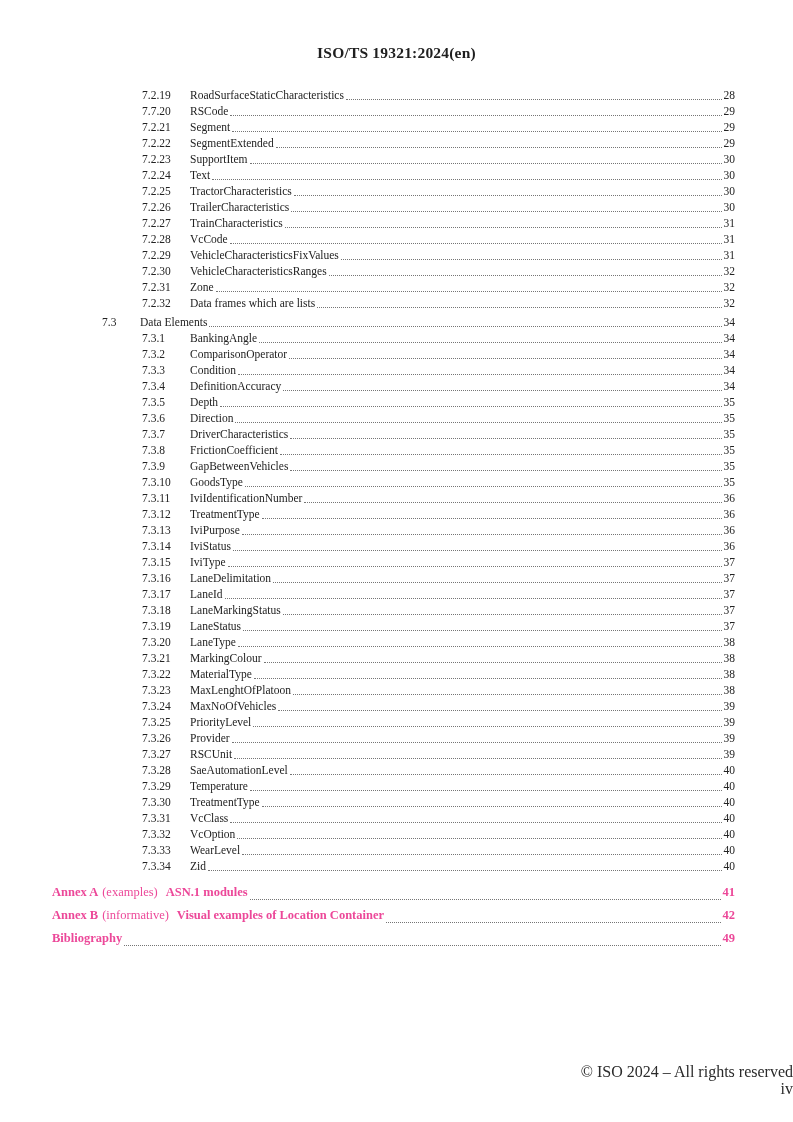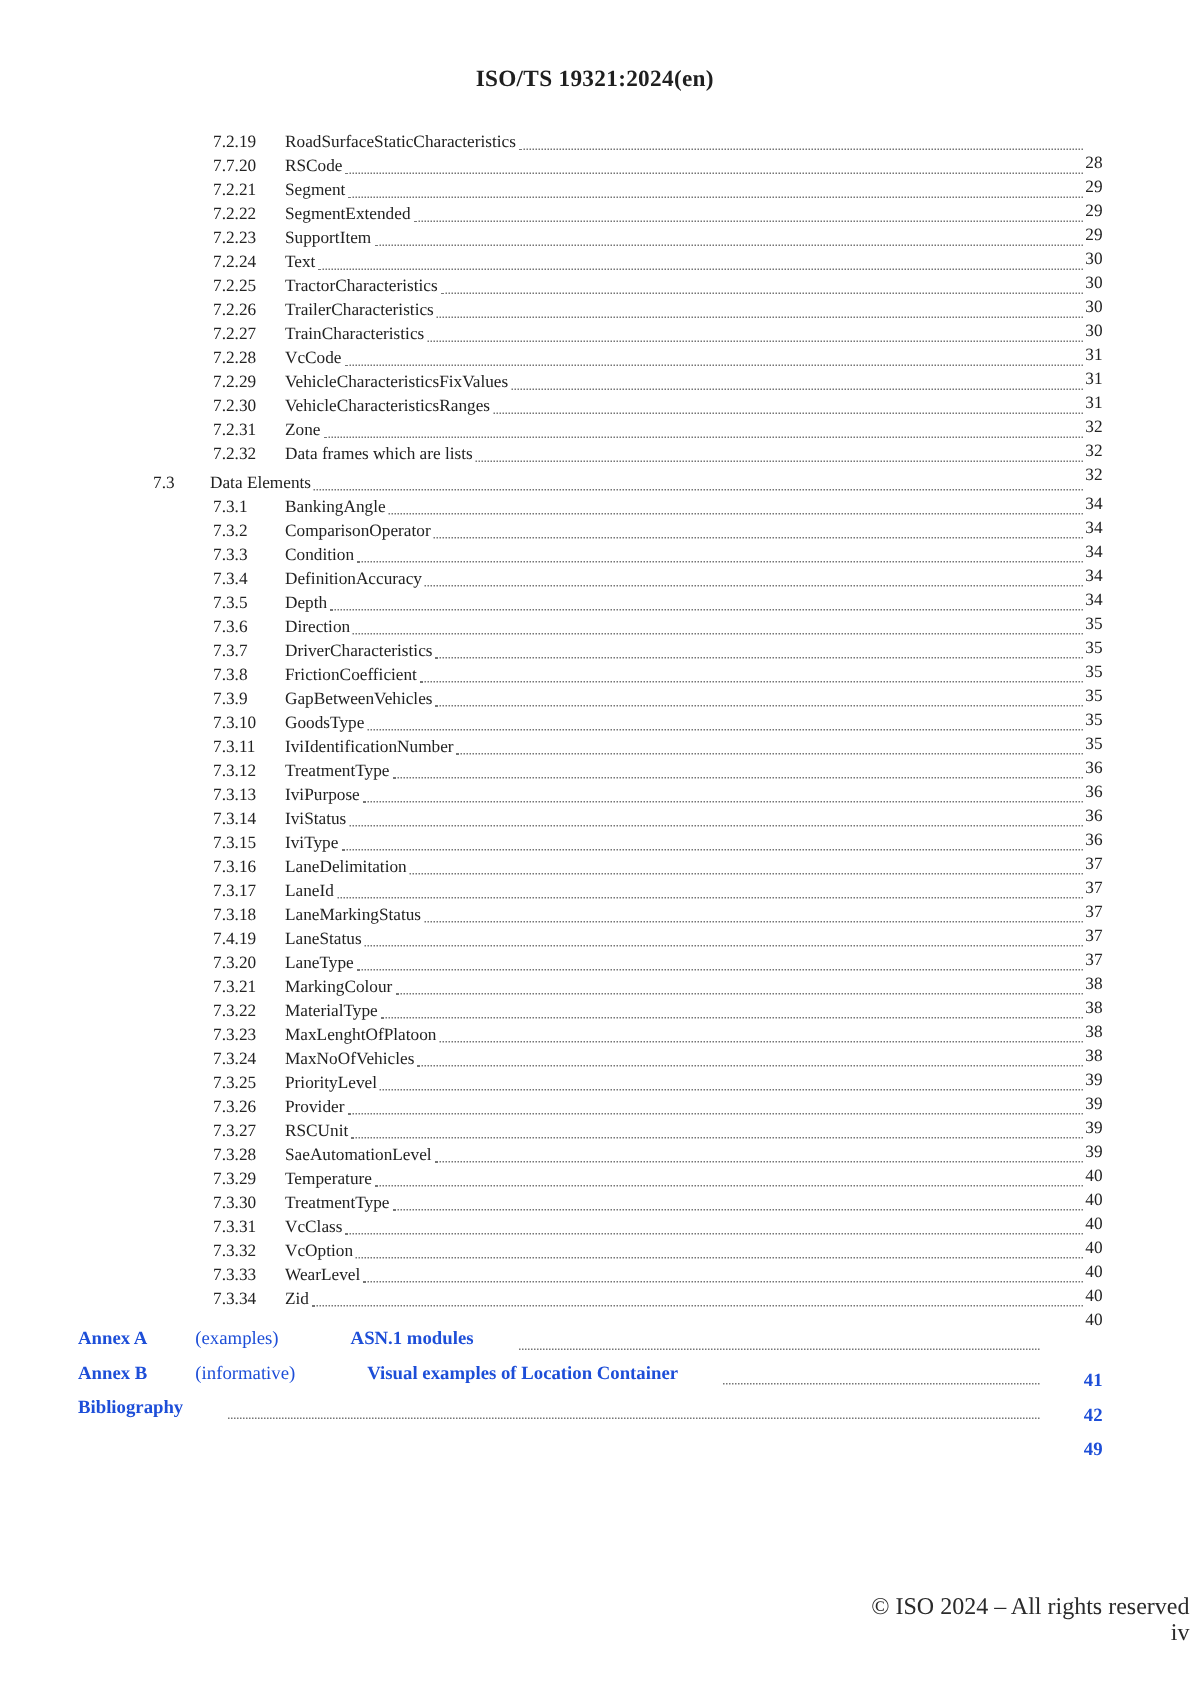--- a/index.html
+++ b/index.html
@@ -43,40 +43,39 @@
   .toc-row.lvl2 .toc-num { width: 38px; flex: 0 0 auto; }
   .toc-title { flex: 0 0 auto; }
   .leader {
     flex: 1 1 auto;
     min-width: 10px;
     align-self: flex-end;
     margin: 0 2px 3px 2px;
     border-bottom: 1px dotted #757575;
     height: 0;
   }
-  .toc-page { flex: 0 0 auto; margin-top: 28px; }
+  .toc-page { flex: 0 0 auto; }
   .annexes {
     position: absolute;
     left: 52px; top: 881px;
     width: 683px;
   }
   .annex-row {
     display: flex;
     align-items: flex-start;
     height: 23px;
     line-height: 23px;
     font-size: 12.5px;
     font-weight: bold;
     white-space: nowrap;
-    color: #1d4ed8;
-    gap: 28px;
+    color: #ec4899;
   }
   .annex-row .leader { margin-bottom: 4px; }
   .annex-qualifier { font-weight: normal; margin-left: 4px; }
-  .annex-title { margin-left: 20px; }
+  .annex-title { margin-left: 8px; }
   .doc-footer {
     position: absolute;
     top: 1063px; left: 0; width: 100%;
     text-align: right;
     font-size: 16px;
     line-height: 17px;
     color: #2a2a2a;
   }
 </style>
 </head>
@@ -279,21 +278,21 @@
     <span class="leader"></span>
     <span class="toc-page">37</span>
   </div>
       <div class="toc-row lvl3">
     <span class="toc-num">7.3.18</span>
     <span class="toc-title">LaneMarkingStatus</span>
     <span class="leader"></span>
     <span class="toc-page">37</span>
   </div>
       <div class="toc-row lvl3">
-    <span class="toc-num">7.4.19</span>
+    <span class="toc-num">7.3.19</span>
     <span class="toc-title">LaneStatus</span>
     <span class="leader"></span>
     <span class="toc-page">37</span>
   </div>
       <div class="toc-row lvl3">
     <span class="toc-num">7.3.20</span>
     <span class="toc-title">LaneType</span>
     <span class="leader"></span>
     <span class="toc-page">38</span>
   </div>

